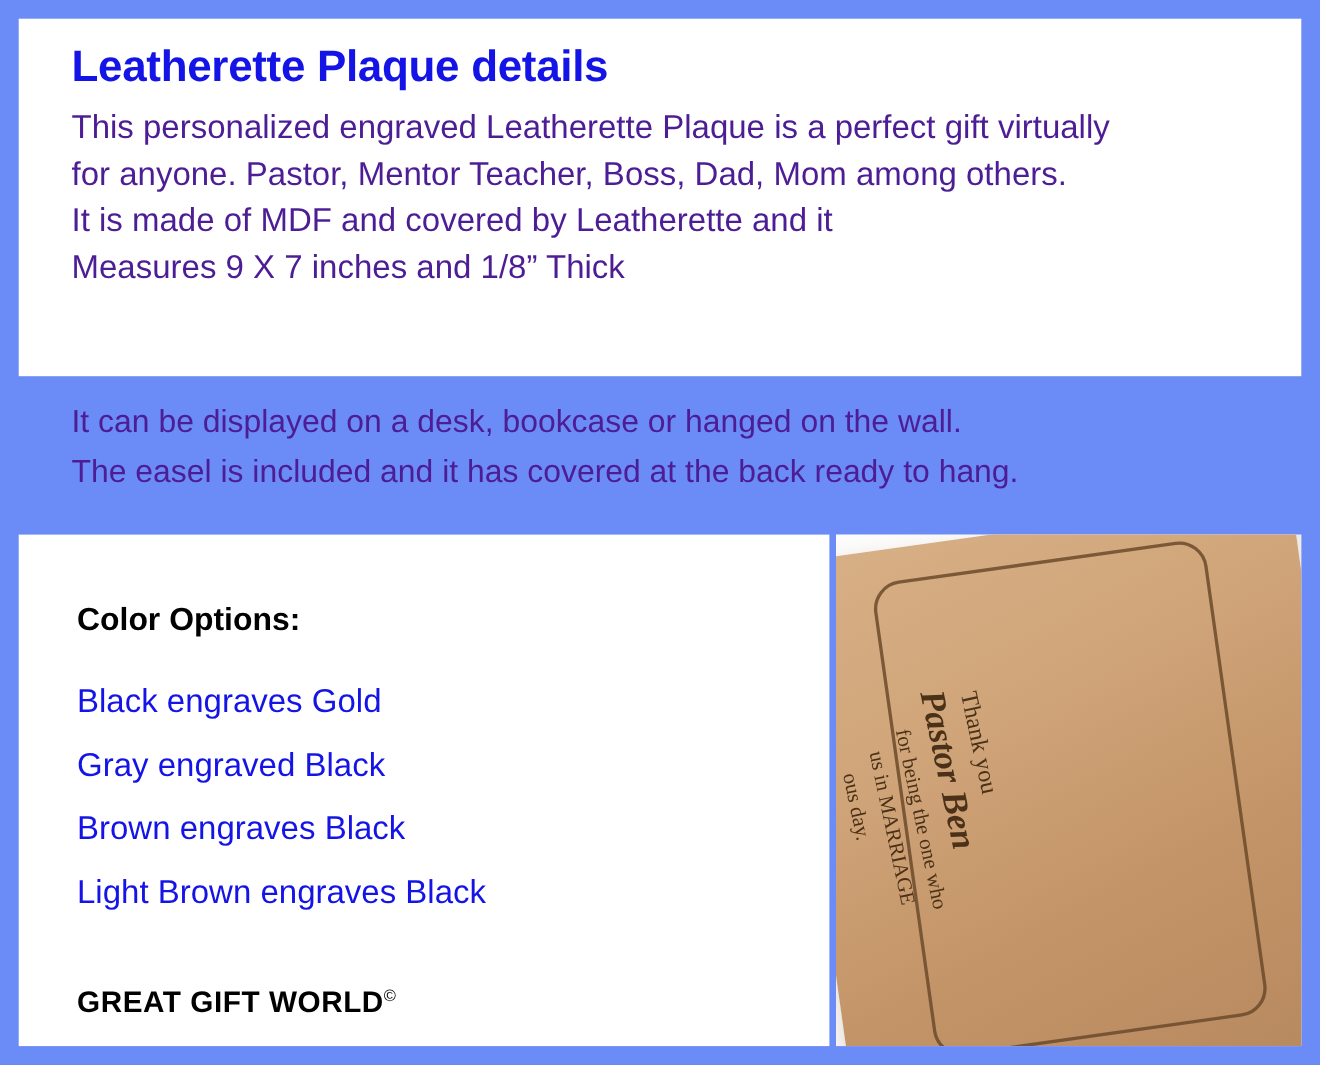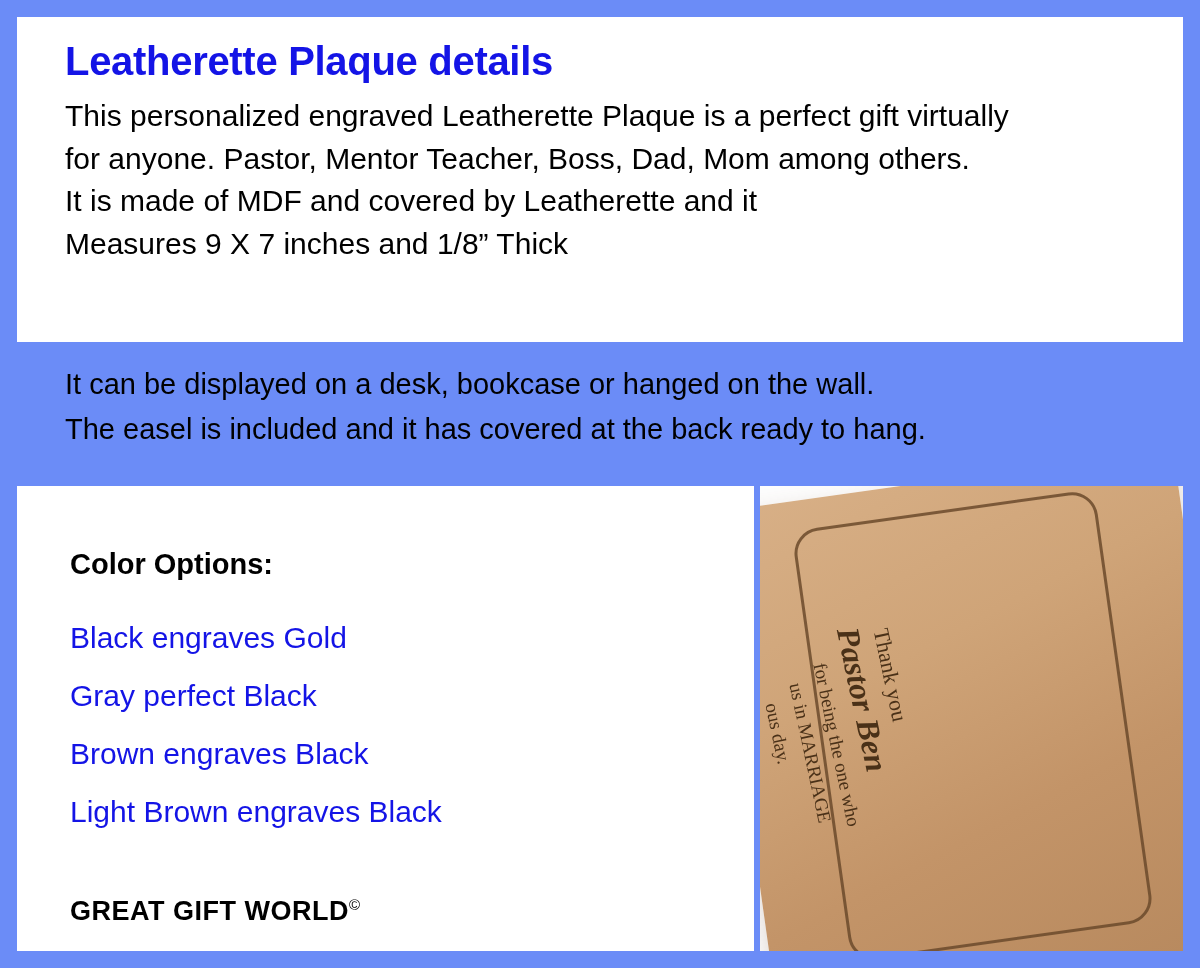--- a/index.html
+++ b/index.html
@@ -33,21 +33,21 @@
   }
   .title {
     color: #1414e6;
     font-size: 40px;
     font-weight: bold;
     letter-spacing: -0.3px;
     margin: 0 0 12px 0;
     line-height: 1.1;
   }
   .body-line {
-    color: #000000;
+    color: #4c1d95;
     font-size: 30px;
     line-height: 1.42;
     white-space: nowrap;
   }
   
   .panel-mid {
     position: absolute;
     left: 17px;
     top: 348px;
     width: 1166px;
@@ -183,21 +183,21 @@
   </div>
 
   <div class="panel-mid">
     <div class="body-line">It can be displayed on a desk, bookcase or hanged on the wall.</div>
     <div class="body-line">The easel is included and it has covered at the back ready to hang.</div>
   </div>
 
   <div class="panel-bottom-left">
     <div class="color-heading">Color Options:</div>
     <div class="color-option">Black engraves Gold</div>
-    <div class="color-option">Gray perfect Black</div>
+    <div class="color-option">Gray engraved Black</div>
     <div class="color-option">Brown engraves Black</div>
     <div class="color-option">Light Brown engraves Black</div>
     <div class="brand">
       <span>GREAT GIFT WORLD</span><sup>©</sup>
     </div>
   </div>
 
   <div class="panel-photo">
     <div class="photo-inner">
       <div class="plaque-shadow"></div>

